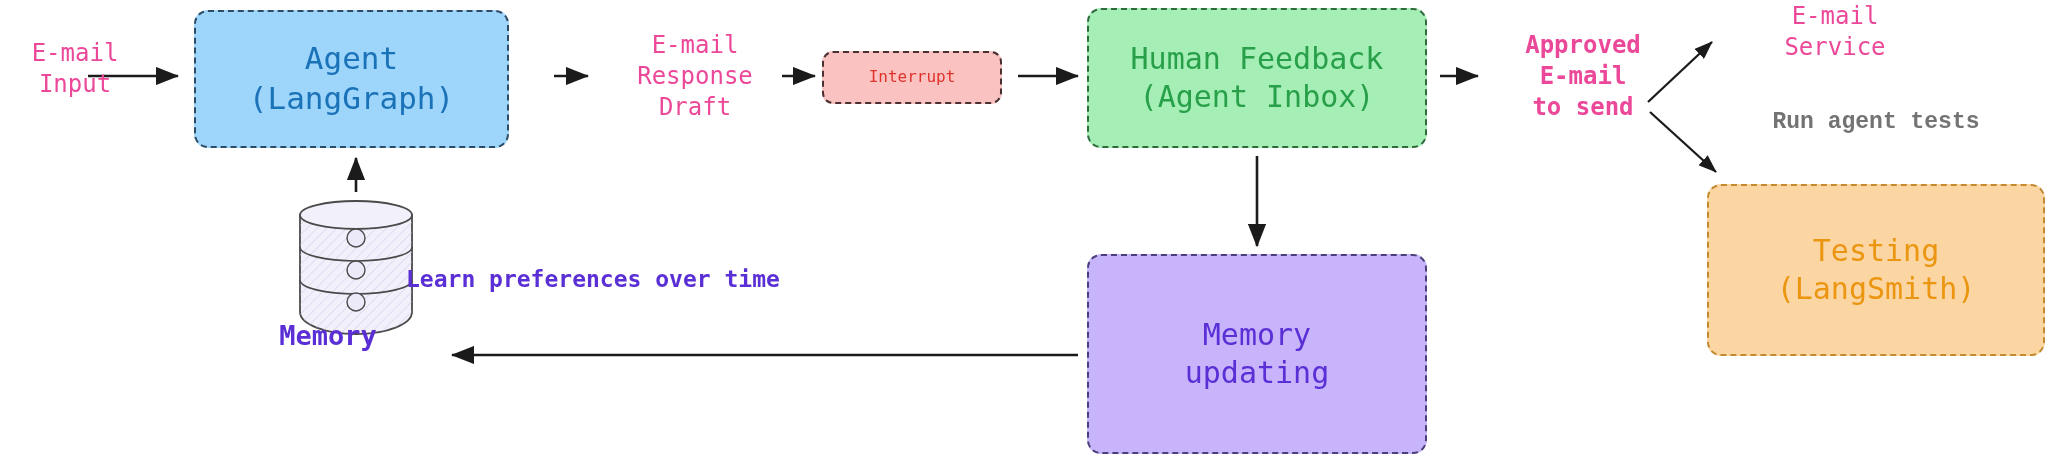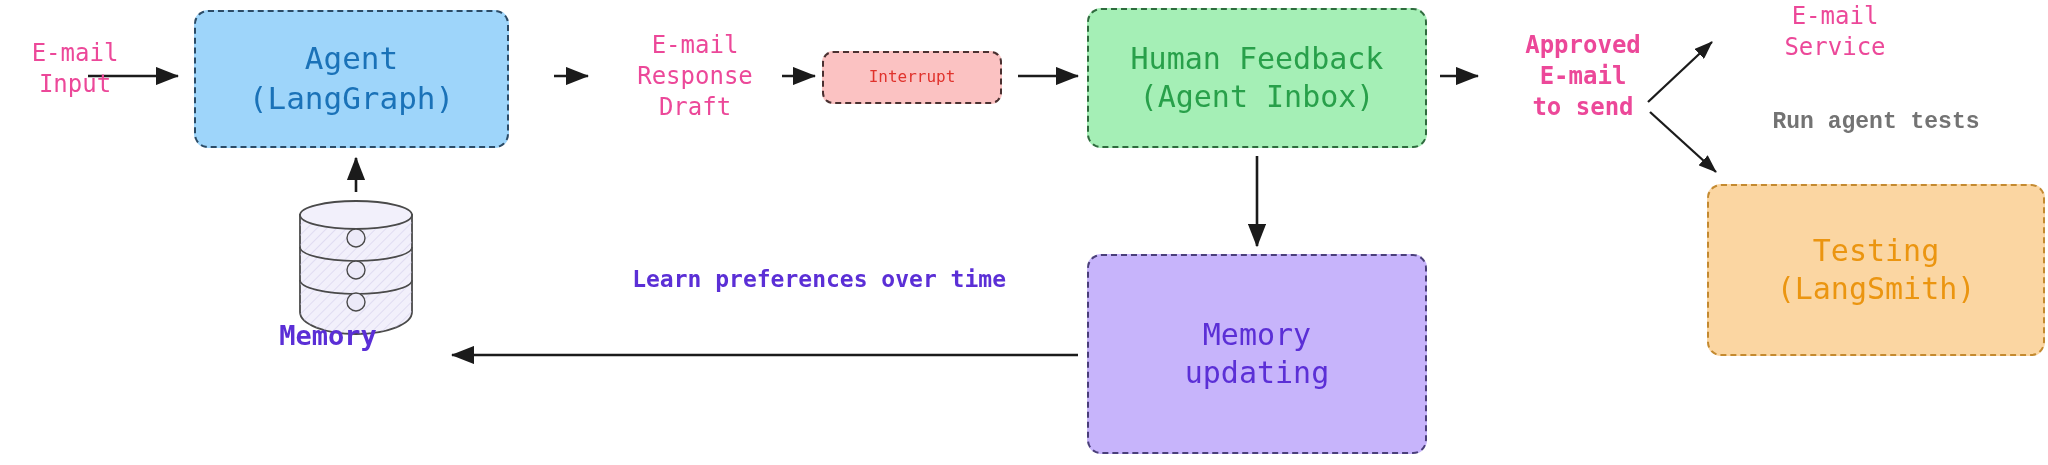--- a/index.html
+++ b/index.html
@@ -119,21 +119,21 @@
     font-weight: 600;
     font-family: Liberation Mono, monospace;
   }
   .label-learn {
     left: 406px;
     top: 265px;
     width: 600px;
     color: #5b2fd6;
     font-size: 23px;
     font-weight: 600;
-    text-align: right;
+    text-align: left;
   }
   .label-memory {
     left: 230px;
     top: 318px;
     width: 196px;
     color: #5b2fd6;
     font-size: 27px;
     font-weight: 600;
     text-align: center;
   }

